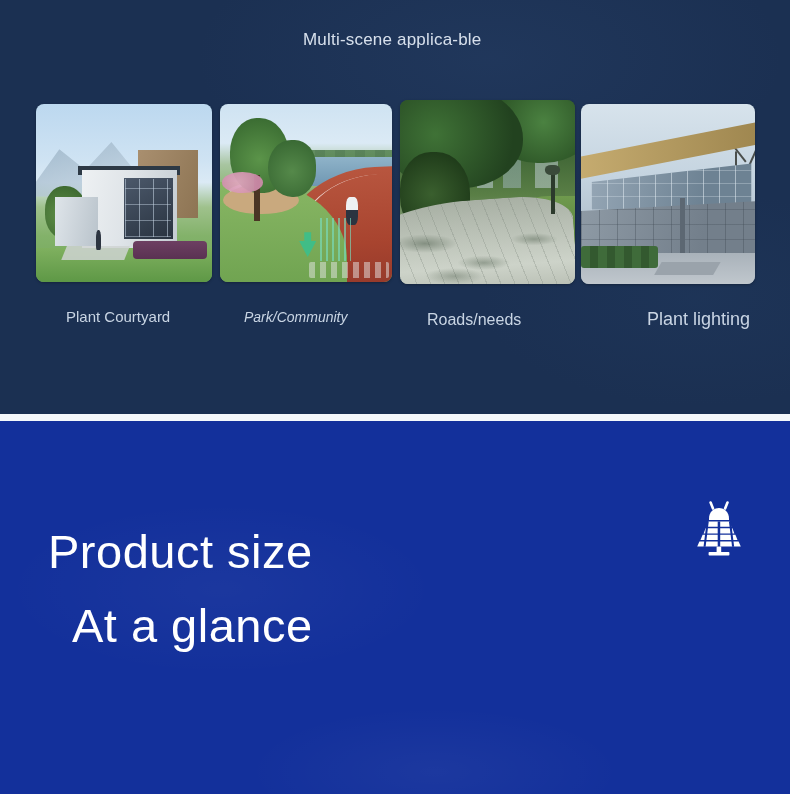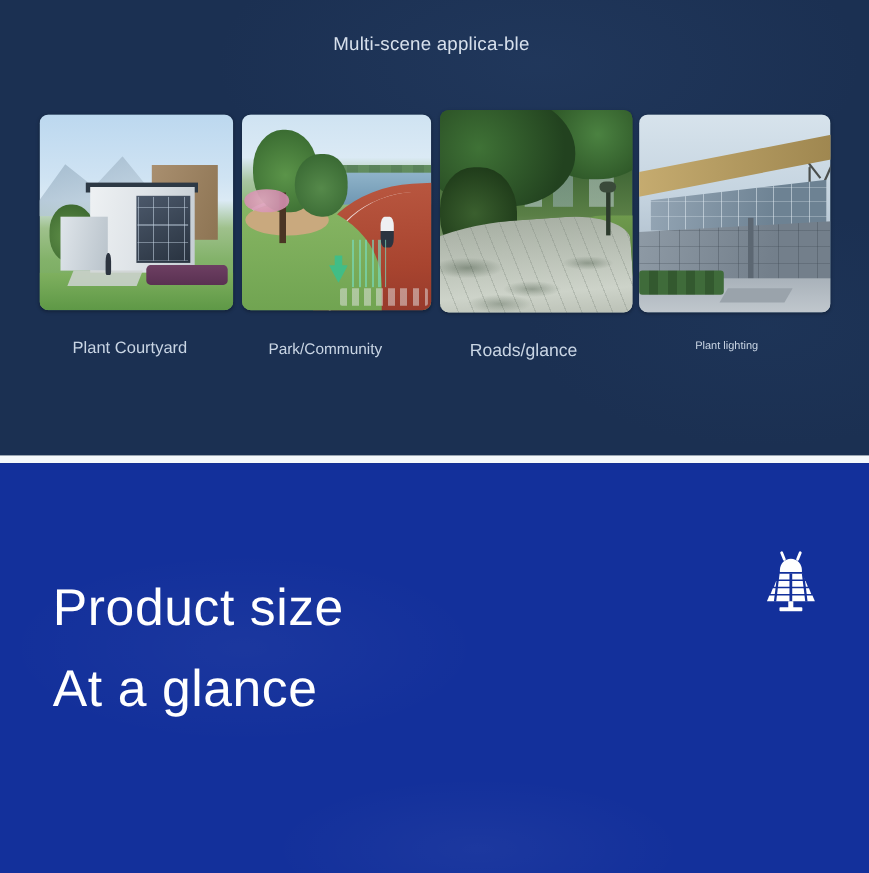--- a/index.html
+++ b/index.html
@@ -80,23 +80,23 @@
     white-space: nowrap;
   }
 
   
   .card-1 { left: 36px;  top: 104px; width: 176px; height: 178px; }
   .card-2 { left: 220px; top: 104px; width: 172px; height: 178px; }
   .card-3 { left: 400px; top: 100px; width: 175px; height: 184px; }
   .card-4 { left: 581px; top: 104px; width: 174px; height: 180px; }
 
   .cap-1 { left: 66px;  top: 308px; font-size: 15px; }
-  .cap-2 { left: 244px; top: 309px; font-size: 14px; }
+  .cap-2 { left: 244px; top: 309px; font-size: 14px; font-style: italic; }
   .cap-3 { left: 427px; top: 311px; font-size: 16px; }
-  .cap-4 { left: 632px; top: 309px; font-size: 10px; }
+  .cap-4 { left: 647px; top: 309px; font-size: 18px; }
 
   
   
   .sc-villa {
     position: absolute; inset: 0;
     background: linear-gradient(#bcd8ef 0%, #cfe3f3 32%, #dbeaf5 44%, #9fc18c 58%, #83b26a 74%, #6fa558 100%);
   }
   .sc-villa .mountain {
     position: absolute; left: -6%; top: 18%; width: 74%; height: 34%;
     background: linear-gradient(160deg, #8fa9bd, #b9cbda 70%);
@@ -388,20 +388,21 @@
     top: 94px;
     z-index: 2;
   }
   .product-heading .line {
     color: #ffffff;
     font-size: 47px;
     line-height: 74px;
     font-weight: normal;
     letter-spacing: 0.5px;
     white-space: nowrap;
+    text-align: right;
   }
   .product-sub {
     position: absolute;
     left: 51px;
     top: 288px;
     color: #cfd8ef;
     font-size: 15px;
     white-space: nowrap;
     z-index: 2;
   }
@@ -490,21 +491,21 @@
             <div class="pillar"></div>
             <div class="ground"></div>
             <div class="hedge2"></div>
             <div class="step"></div>
           </div>
         </div>
       </div>
 
       <div class="caption cap-1">Plant Courtyard</div>
       <div class="caption cap-2">Park/Community</div>
-      <div class="caption cap-3">Roads/glance</div>
+      <div class="caption cap-3">Roads/needs</div>
       <div class="caption cap-4">Plant lighting</div>
     </div>
   </section>
 
   <div class="divider"></div>
 
   <section class="product-section">
 
     <div class="product-heading">
       <div class="line">Product size</div>

